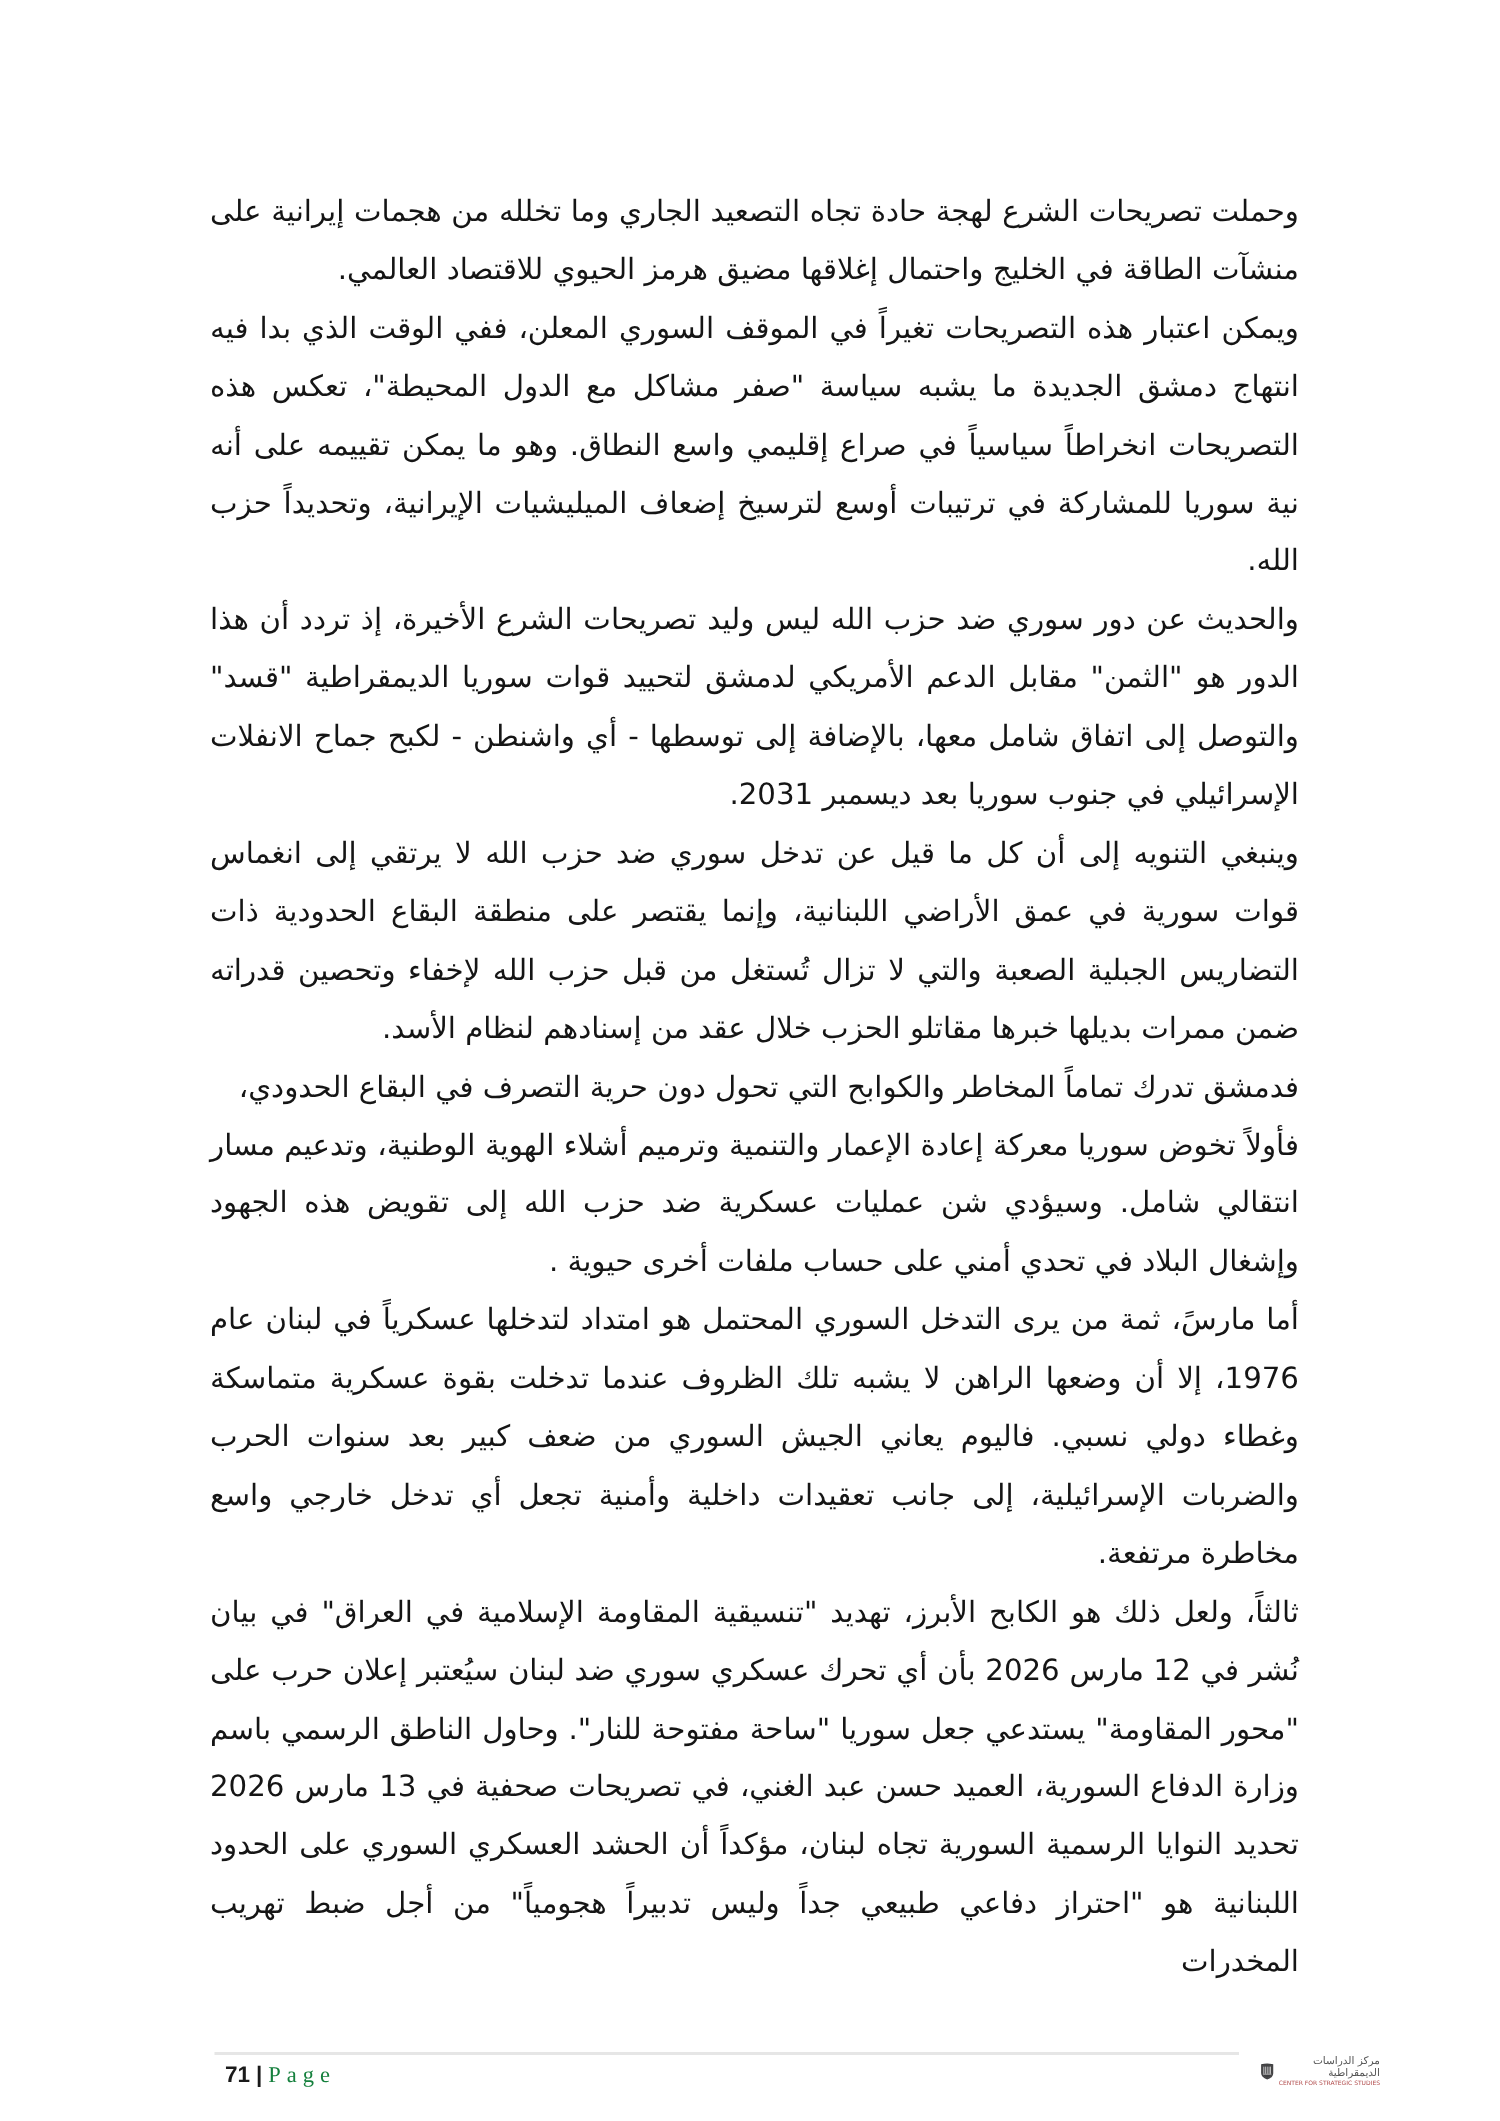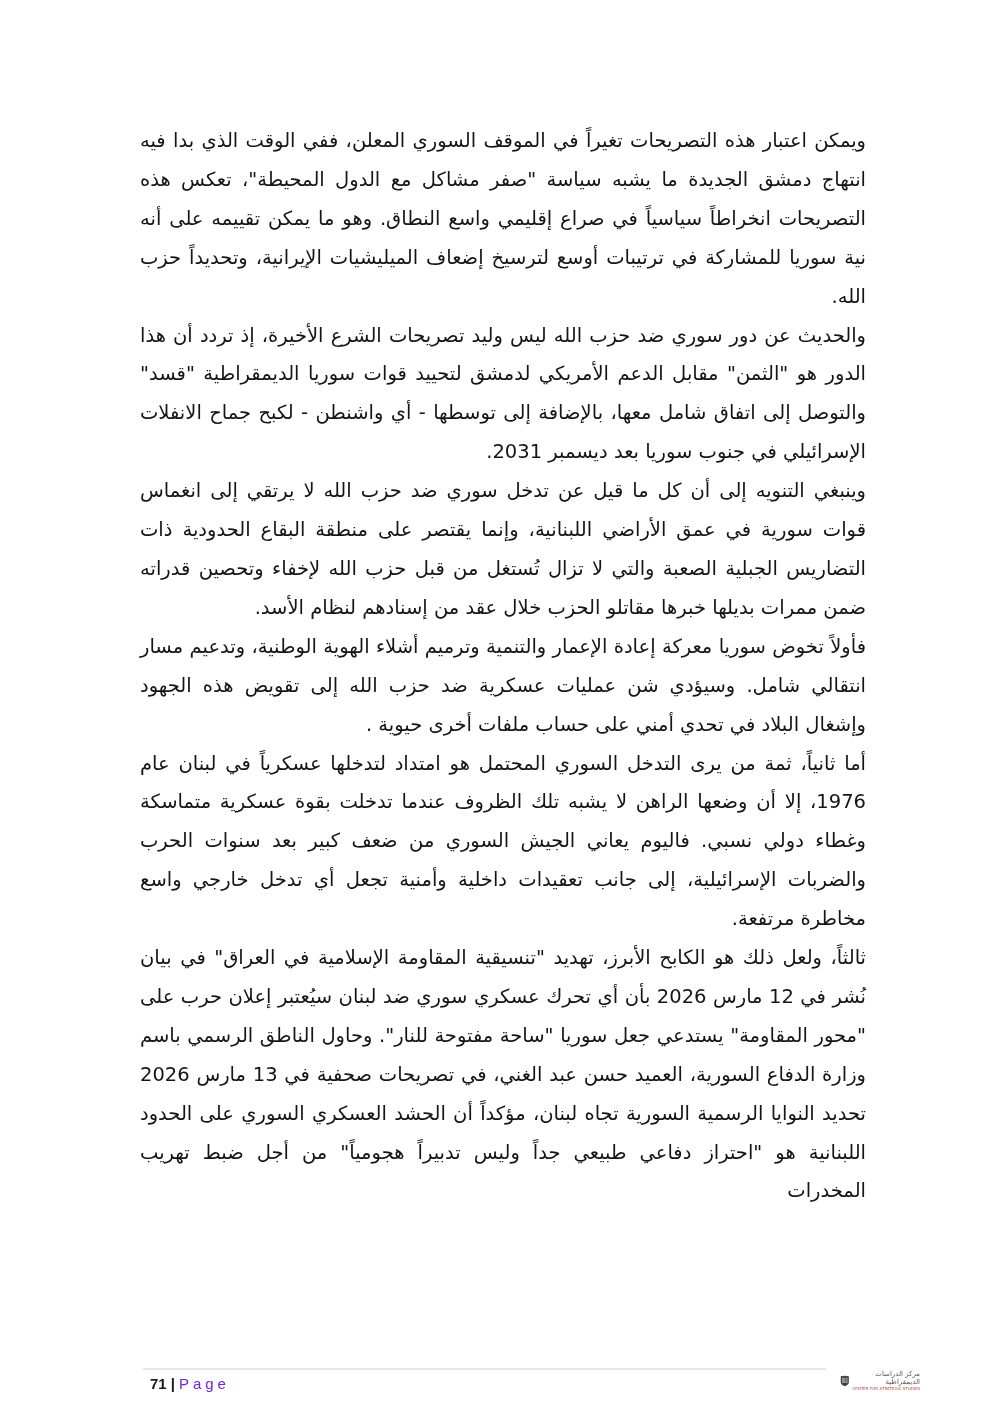--- a/index.html
+++ b/index.html
@@ -56,22 +56,23 @@
     .page-number .num {
       font-weight: bold;
       color: #1a1a1a;
     }
     .page-number .sep {
       font-weight: bold;
       color: #1a1a1a;
       margin: 0 4px;
     }
     .page-number .word {
-      color: #6d28d9;
+      color: #15803d;
       letter-spacing: 4px;
+      font-family: Liberation Serif, serif;
     }
     .logo {
       position: absolute;
       left: 840px;
       top: 1358px;
       width: 80px;
       height: 46px;
       display: flex;
       flex-direction: row;
       align-items: center;
@@ -96,33 +97,39 @@
       color: #b14a4a;
       direction: ltr;
       display: block;
     }
   </style>
 </head>
 <body>
 
 <main class="page-body">
   <p class="para">
+    <b></b><span>وحملت تصريحات الشرع لهجة حادة تجاه التصعيد الجاري وما تخلله من هجمات إيرانية على منشآت الطاقة في الخليج واحتمال إغلاقها مضيق هرمز الحيوي للاقتصاد العالمي.</span>
+  </p>
+  <p class="para">
     <b></b><span>ويمكن اعتبار هذه التصريحات تغيراً في الموقف السوري المعلن، ففي الوقت الذي بدا فيه انتهاج دمشق الجديدة ما يشبه سياسة "صفر مشاكل مع الدول المحيطة"، تعكس هذه التصريحات انخراطاً سياسياً في صراع إقليمي واسع النطاق. وهو ما يمكن تقييمه على أنه نية سوريا للمشاركة في ترتيبات أوسع لترسيخ إضعاف الميليشيات الإيرانية، وتحديداً حزب الله.</span>
   </p>
   <p class="para">
     <b></b><span>والحديث عن دور سوري ضد حزب الله ليس وليد تصريحات الشرع الأخيرة، إذ تردد أن هذا الدور هو "الثمن" مقابل الدعم الأمريكي لدمشق لتحييد قوات سوريا الديمقراطية "قسد" والتوصل إلى اتفاق شامل معها، بالإضافة إلى توسطها - أي واشنطن - لكبح جماح الانفلات الإسرائيلي في جنوب سوريا بعد ديسمبر 2031.</span>
   </p>
   <p class="para">
     <b></b><span>وينبغي التنويه إلى أن كل ما قيل عن تدخل سوري ضد حزب الله لا يرتقي إلى انغماس قوات سورية في عمق الأراضي اللبنانية، وإنما يقتصر على منطقة البقاع الحدودية ذات التضاريس الجبلية الصعبة والتي لا تزال تُستغل من قبل حزب الله لإخفاء وتحصين قدراته ضمن ممرات بديلها خبرها مقاتلو الحزب خلال عقد من إسنادهم لنظام الأسد.</span>
   </p>
   <p class="para">
+    <b></b><span>فدمشق تدرك تماماً المخاطر والكوابح التي تحول دون حرية التصرف في البقاع الحدودي،</span>
+  </p>
+  <p class="para">
     <b>فأولاً</b><span> تخوض سوريا معركة إعادة الإعمار والتنمية وترميم أشلاء الهوية الوطنية، وتدعيم مسار انتقالي شامل. وسيؤدي شن عمليات عسكرية ضد حزب الله إلى تقويض هذه الجهود وإشغال البلاد في تحدي أمني على حساب ملفات أخرى حيوية .</span>
   </p>
   <p class="para">
-    <b>أما ثانياً</b><span>، ثمة من يرى التدخل السوري المحتمل هو امتداد لتدخلها عسكرياً في لبنان عام 1976، إلا أن وضعها الراهن لا يشبه تلك الظروف عندما تدخلت بقوة عسكرية متماسكة وغطاء دولي نسبي. فاليوم يعاني الجيش السوري من ضعف كبير بعد سنوات الحرب والضربات الإسرائيلية، إلى جانب تعقيدات داخلية وأمنية تجعل أي تدخل خارجي واسع مخاطرة مرتفعة.</span>
+    <b>أما مارسً</b><span>، ثمة من يرى التدخل السوري المحتمل هو امتداد لتدخلها عسكرياً في لبنان عام 1976، إلا أن وضعها الراهن لا يشبه تلك الظروف عندما تدخلت بقوة عسكرية متماسكة وغطاء دولي نسبي. فاليوم يعاني الجيش السوري من ضعف كبير بعد سنوات الحرب والضربات الإسرائيلية، إلى جانب تعقيدات داخلية وأمنية تجعل أي تدخل خارجي واسع مخاطرة مرتفعة.</span>
   </p>
   <p class="para">
     <b>ثالثاً</b><span>، ولعل ذلك هو الكابح الأبرز، تهديد "تنسيقية المقاومة الإسلامية في العراق" في بيان نُشر في 12 مارس 2026 بأن أي تحرك عسكري سوري ضد لبنان سيُعتبر إعلان حرب على "محور المقاومة" يستدعي جعل سوريا "ساحة مفتوحة للنار". وحاول الناطق الرسمي باسم وزارة الدفاع السورية، العميد حسن عبد الغني، في تصريحات صحفية في 13 مارس 2026 تحديد النوايا الرسمية السورية تجاه لبنان، مؤكداً أن الحشد العسكري السوري على الحدود اللبنانية هو "احتراز دفاعي طبيعي جداً وليس تدبيراً هجومياً" من أجل ضبط تهريب المخدرات</span>
   </p>
 </main>
 
 <div class="footer-rule"></div>
 
 <div class="page-number">
   <span class="num">71</span><span class="sep">|</span><span class="word">Page</span>

